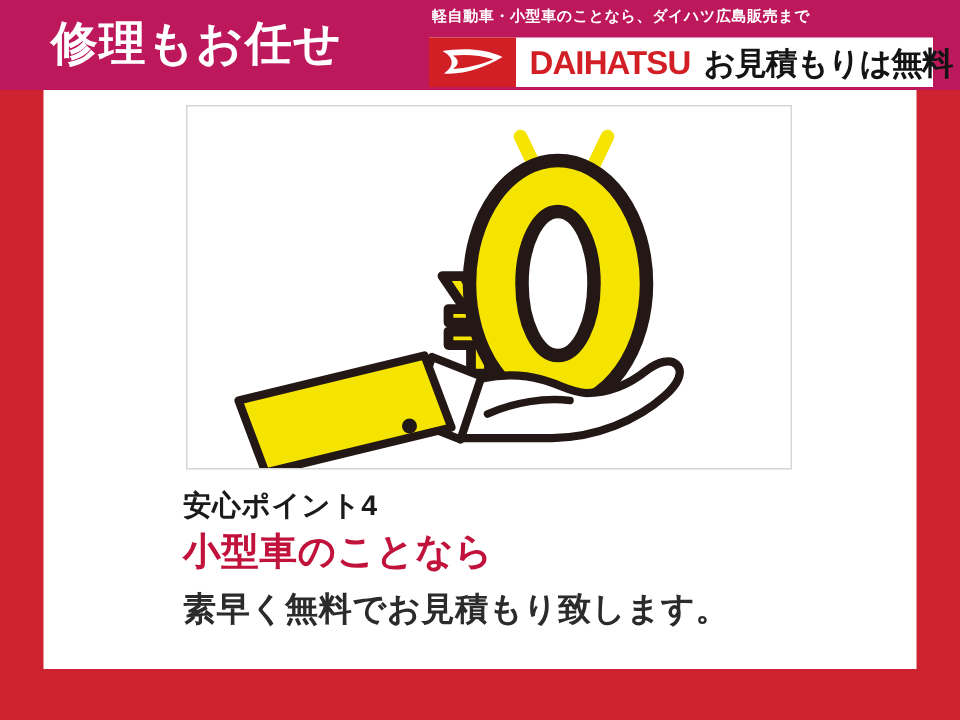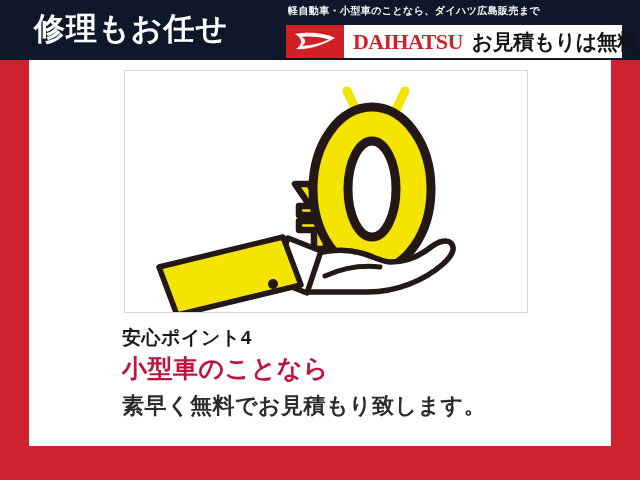--- a/index.html
+++ b/index.html
@@ -17,21 +17,21 @@
     background: #cf2231;
     overflow: hidden;
   }
 
   
   #header {
     position: absolute;
     left: 0; top: 0;
     width: 640px;
     height: 60px;
-    background: #0f172a;
+    background: #be185d;
   }
   #header-title {
     position: absolute;
     left: 34px;
     top: 9px;
     font-size: 31px;
     font-weight: bold;
     color: #ffffff;
     letter-spacing: 1px;
     line-height: 40px;
@@ -78,21 +78,21 @@
     left: 7px;
     top: 6px;
   }
   #logo-wordmark {
     font-size: 22px;
     font-weight: bold;
     color: #d21f26;
     letter-spacing: -0.6px;
     margin-left: 9px;
     white-space: nowrap;
-    font-family: Liberation Serif, serif;
+    font-family: Liberation Sans, sans-serif;
   }
   #logo-dealer {
     font-size: 21px;
     font-weight: bold;
     color: #141414;
     letter-spacing: -0.5px;
     margin-left: 9px;
     white-space: nowrap;
   }
 

